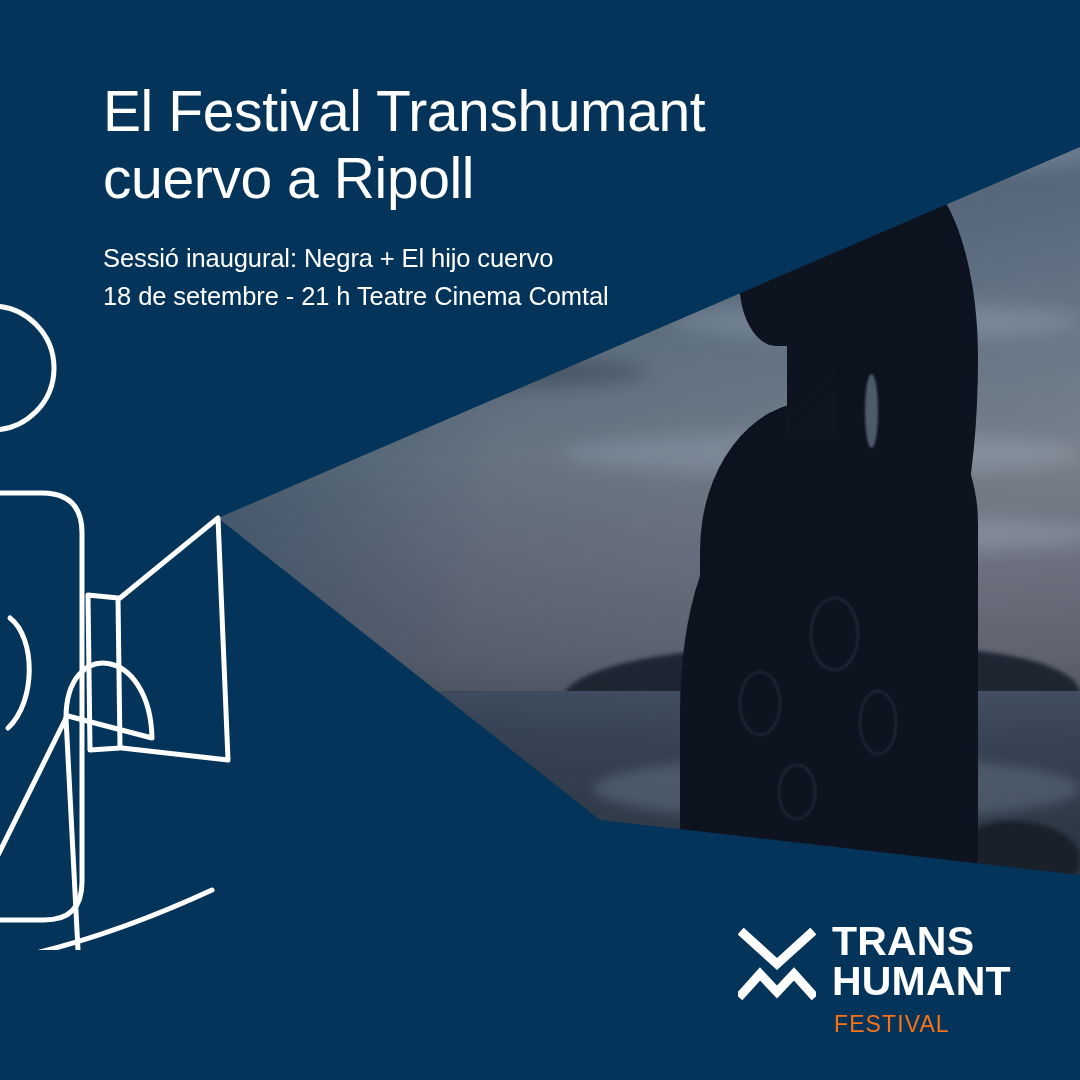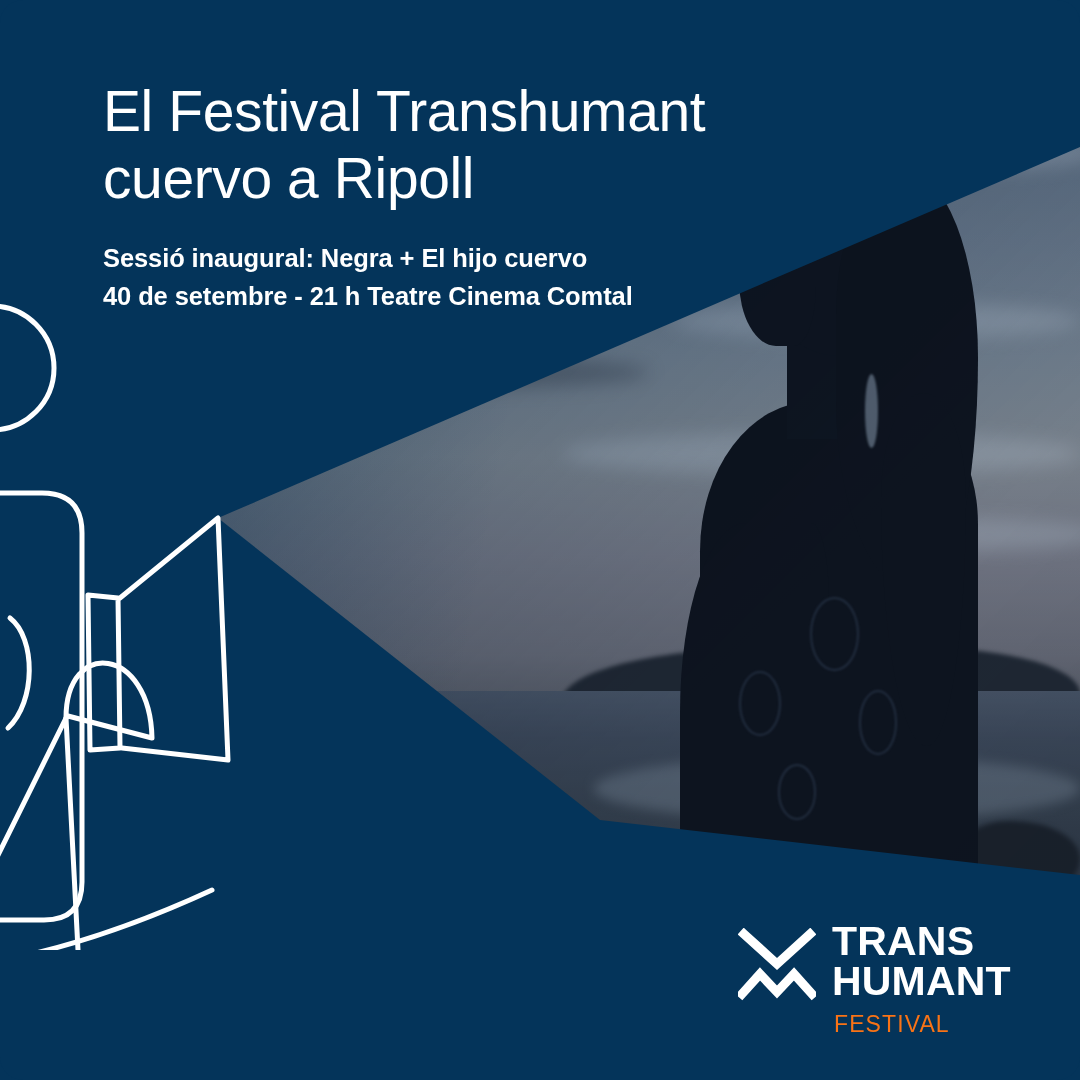--- a/index.html
+++ b/index.html
@@ -160,22 +160,22 @@
     line-height:1.17;
     letter-spacing:-.4px;
   }
   #subtitle-group { margin-top:29px; }
   .sub-line {
     color:#ffffff;
     font-size:25.5px;
     line-height:1.46;
     letter-spacing:-.1px;
   }
-  .sub-line b { font-weight:700;margin-top:8px; }
-  .sub-line .light { font-weight:700; }
+  .sub-line b { font-weight:400;margin-top:8px; }
+  .sub-line .light { font-weight:400; }
 
   
   #logo { position:absolute; left:738px; top:922px; z-index:7; display:flex; align-items:flex-start; }
   #logo-mark { margin-right:16px; margin-top:6px; }
   #logo-words { display:flex; flex-direction:column; }
   .logo-word {
     color:#ffffff;
     font-size:41px;
     font-weight:700;
     line-height:.97;
@@ -265,21 +265,21 @@
     <h1 id="headline">
       <span>El Festival Transhumant</span><br>
       <span>cuervo a Ripoll</span>
     </h1>
 
     <div id="subtitle-group">
       <div class="sub-line">
         <b>Sessió inaugural: Negra + El hijo cuervo</b>
       </div>
       <div class="sub-line">
-        <b>40 de setembre - 21 h</b>
+        <b>18 de setembre - 21 h</b>
         <span class="light">Teatre Cinema Comtal</span>
       </div>
     </div>
   </div>
 
   <div id="logo">
     <svg id="logo-mark" width="78" height="74" viewBox="0 0 78 74">
       <g fill="none" stroke="#ffffff" stroke-width="9" stroke-linecap="square" stroke-linejoin="miter">
         <polyline points="6,6 39,36 72,6"></polyline>
         <polyline points="4,66 22,46 39,64 56,46 74,66"></polyline>

